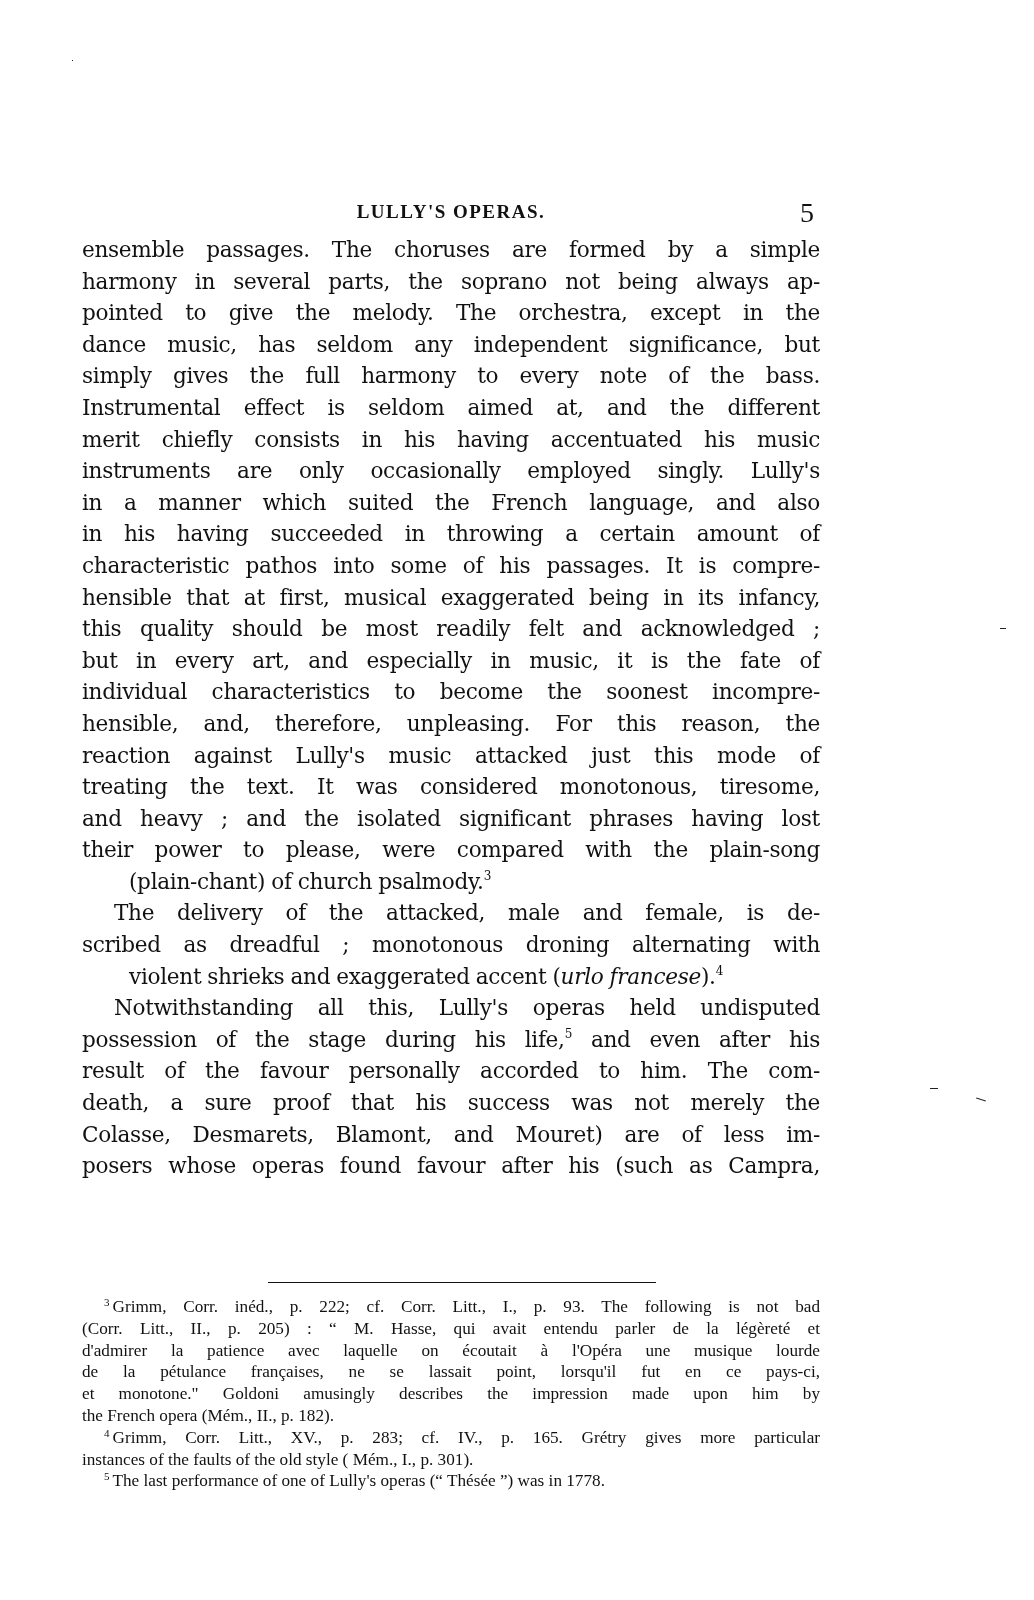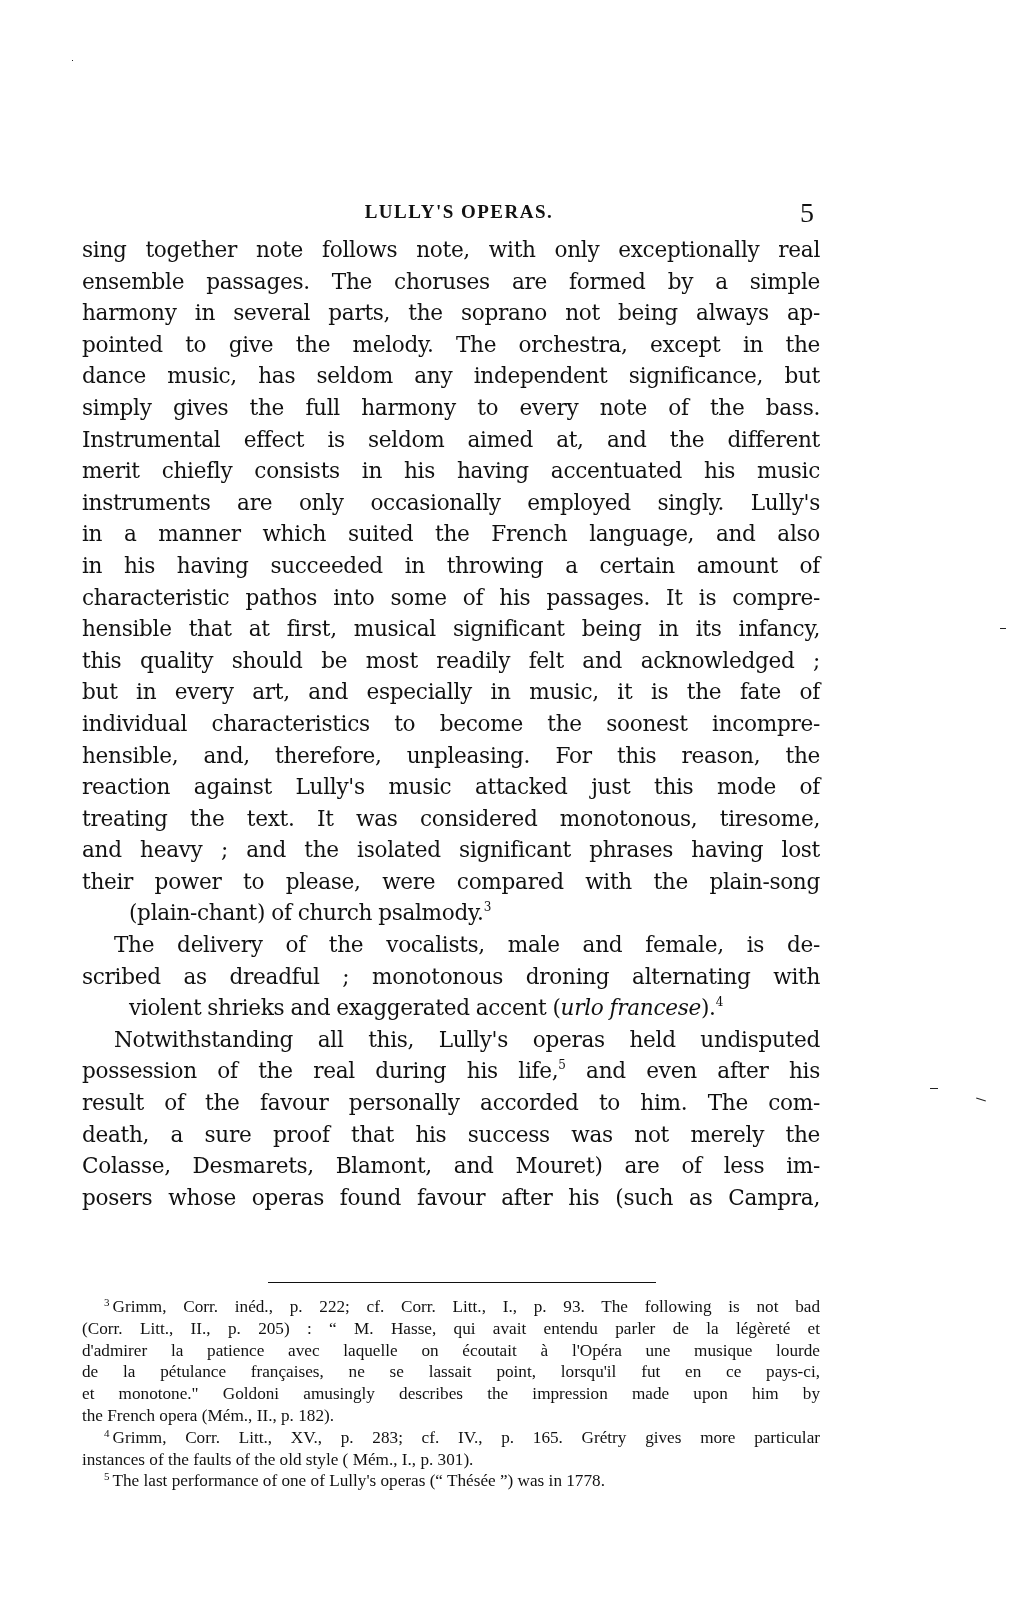--- a/index.html
+++ b/index.html
@@ -23,21 +23,21 @@
     }
     .running-head {
       position: absolute;
       top: 197px;
       left: 0;
       width: 738px;
       height: 30px;
     }
     .running-title {
       position: absolute;
-      left: 8px;
+      left: 0;
       width: 738px;
       text-align: center;
       font-family: "Liberation Serif", serif;
       font-weight: bold;
       font-size: 19px;
       letter-spacing: 1.5px;
       top: 4px;
     }
     .page-number {
       position: absolute;
@@ -122,53 +122,52 @@
 <div class="page">
 
   <div class="running-head">
     <div class="running-title">LULLY'S OPERAS.</div>
     <div class="page-number">5</div>
   </div>
 
   <div class="body-text">
 
     <div>
-      <span class="line">sing together note follows note, with only exceptionally real</span>
       <span class="line">ensemble passages.  The choruses are formed by a simple</span>
       <span class="line">harmony in several parts, the soprano not being always ap-</span>
       <span class="line">pointed to give the melody.  The orchestra, except in the</span>
       <span class="line">dance music, has seldom any independent significance, but</span>
       <span class="line">simply gives the full harmony to every note of the bass.</span>
       <span class="line">Instrumental effect is seldom aimed at, and the different</span>
       <span class="line">merit chiefly consists in his having accentuated his music</span>
       <span class="line">instruments are only occasionally employed singly.  Lully's</span>
       <span class="line">in a manner which suited the French language, and also</span>
       <span class="line">in his having succeeded in throwing a certain amount of</span>
       <span class="line">characteristic pathos into some of his passages.  It is compre-</span>
-      <span class="line">hensible that at first, musical significant being in its infancy,</span>
+      <span class="line">hensible that at first, musical exaggerated being in its infancy,</span>
       <span class="line">this quality should be most readily felt and acknowledged ;</span>
       <span class="line">but in every art, and especially in music, it is the fate of</span>
       <span class="line">individual characteristics to become the soonest incompre-</span>
       <span class="line">hensible, and, therefore, unpleasing.  For this reason, the</span>
       <span class="line">reaction against Lully's music attacked just this mode of</span>
       <span class="line">treating the text.  It was considered monotonous, tiresome,</span>
       <span class="line">and heavy ; and the isolated significant phrases having lost</span>
       <span class="line">their power to please, were compared with the plain-song</span>
       <span class="line end"><span>(plain-chant) of church psalmody.</span><sup>3</sup></span>
     </div>
 
     <div>
-      <span class="line ind">The delivery of the vocalists, male and female, is de-</span>
+      <span class="line ind">The delivery of the attacked, male and female, is de-</span>
       <span class="line">scribed as dreadful ; monotonous droning alternating with</span>
       <span class="line end"><span>violent shrieks and exaggerated accent (</span><em>urlo francese</em><span>).</span><sup>4</sup></span>
     </div>
 
     <div>
       <span class="line ind">Notwithstanding all this, Lully's operas held undisputed</span>
-      <span class="line"><span>possession of the real during his life,</span><sup>5</sup><span> and even after his</span></span>
+      <span class="line"><span>possession of the stage during his life,</span><sup>5</sup><span> and even after his</span></span>
       <span class="line">result of the favour personally accorded to him.  The com-</span>
       <span class="line">death, a sure proof that his success was not merely the</span>
       <span class="line">Colasse, Desmarets, Blamont, and Mouret) are of less im-</span>
       <span class="line">posers whose operas found favour after his (such as Campra,</span>
     </div>
   </div>
 
   <div class="footnote-rule"></div>
 
   <div class="footnotes">

